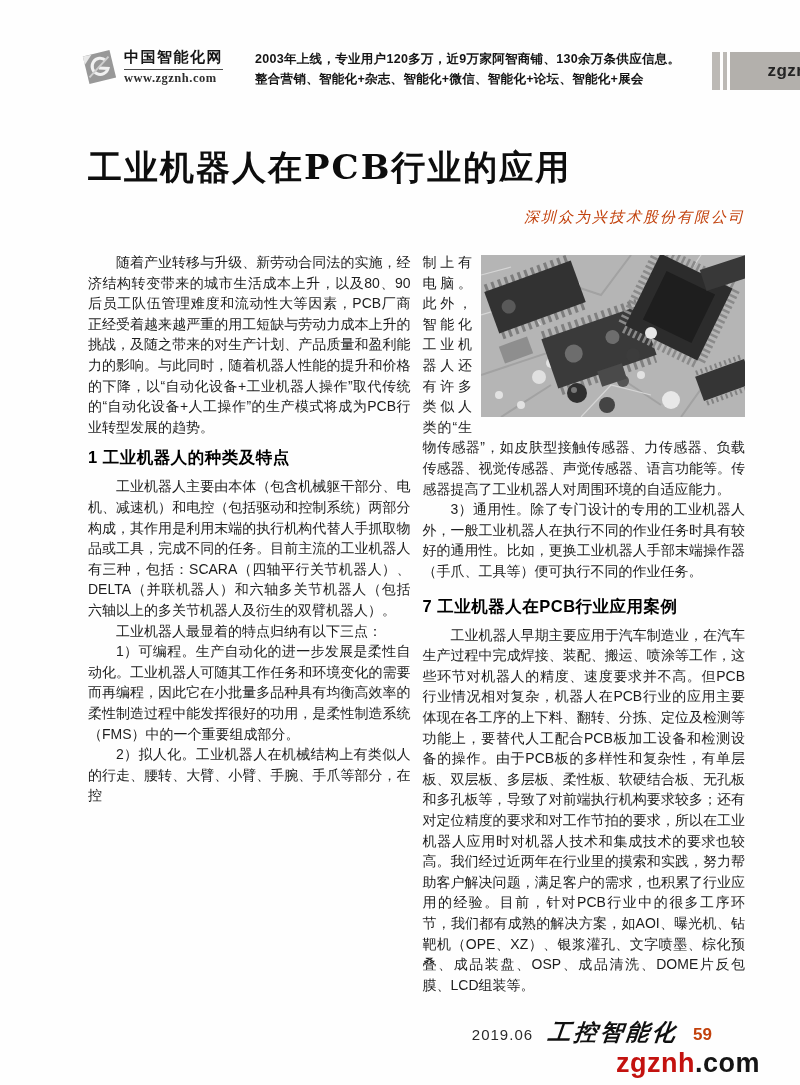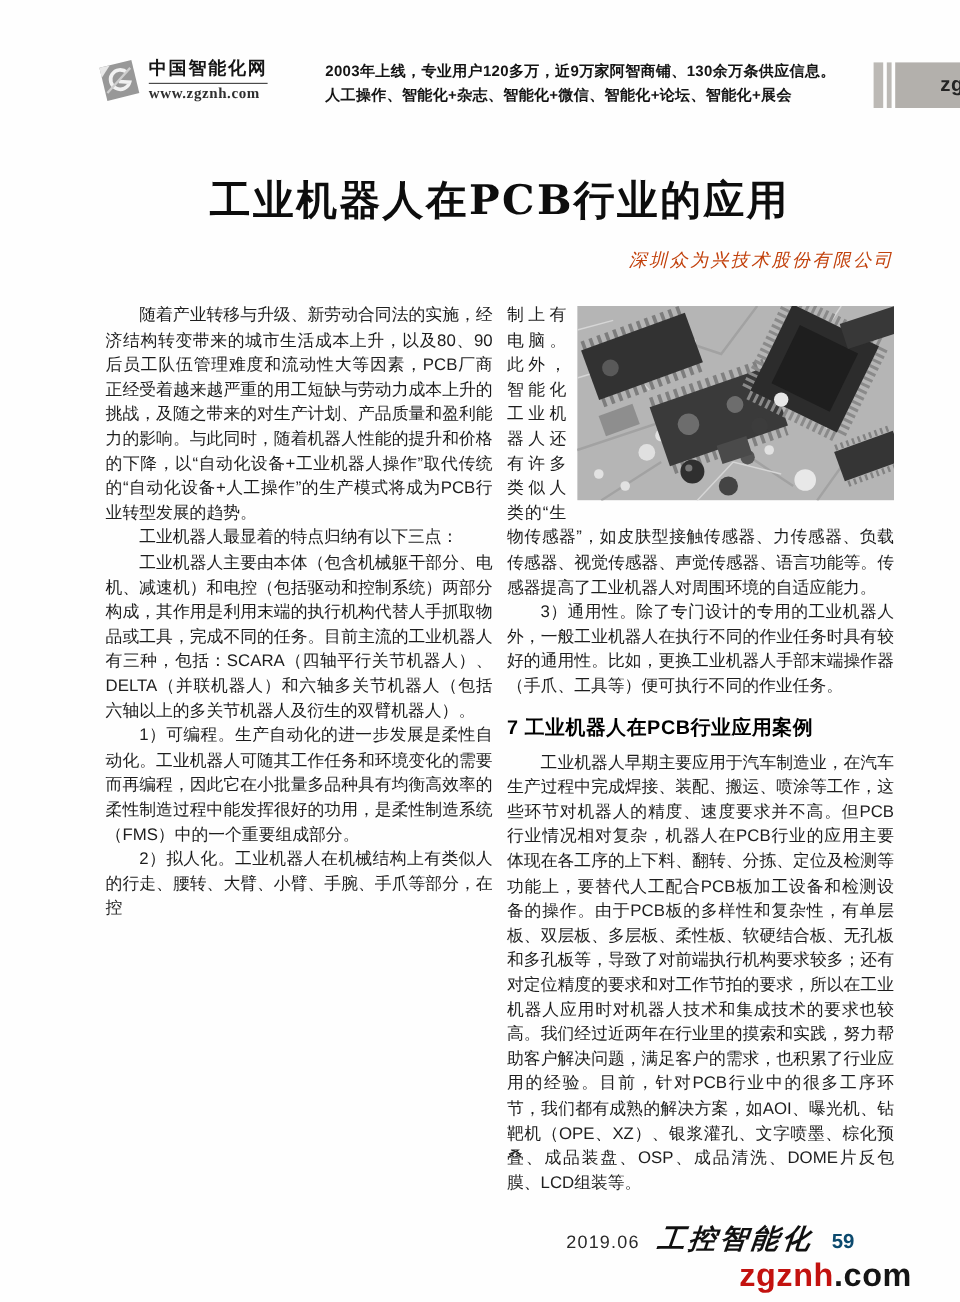--- a/index.html
+++ b/index.html
@@ -11,31 +11,31 @@
   .page{position:relative;width:800px;height:1085px;background:#fefefe;}
 
   
   .hdr{position:absolute;top:47px;left:80px;right:10px;display:flex;align-items:flex-start;gap:32px;}
   .logo{display:flex;align-items:center;gap:6px;flex:0 0 auto;}
   .logo-icon{width:38px;height:40px;display:block;}
   .logo-text{display:flex;flex-direction:column;}
   .site-name{font-size:15px;font-weight:bold;color:#161616;letter-spacing:1.5px;white-space:nowrap;}
   .logo-divider{border-top:1.5px solid #4a4a4a;margin:2px 0 1px;}
   .site-url{font-size:12.5px;font-weight:bold;color:#2e2e2e;font-family:"Liberation Serif",serif;letter-spacing:0.5px;}
-  .tagline{margin-left:16px;font-size:12.5px;font-weight:bold;color:#141414;line-height:20px;letter-spacing:0.3px;padding-top:2px;white-space:nowrap;}
+  .tagline{margin-left:0;font-size:12.5px;font-weight:bold;color:#141414;line-height:20px;letter-spacing:0.3px;padding-top:2px;white-space:nowrap;}
   .badge-group{margin-left:auto;display:flex;align-items:center;padding-top:5px;}
   .badge-bar{height:38px;background:#bcb9b5;margin-right:3px;flex:0 0 auto;}
   .badge-bar.b1{width:8px;}
   .badge-bar.b2{width:4px;}
   .badge{width:133px;height:38px;background:#b3b0ac;display:flex;align-items:center;justify-content:center;font-weight:bold;font-size:17px;color:#242424;letter-spacing:0.5px;}
   .badge sup{font-size:9px;margin-left:1px;transform:translateY(-4px);}
 
   
   .main{padding:148px 55px 0 88px;}
-  .title{margin:0;text-align:center;font-size:34px;line-height:1.15;font-weight:bold;color:#0d0d0d;
+  .title{margin:0;text-align:left;font-size:34px;line-height:1.15;font-weight:bold;color:#0d0d0d;
          font-family:"DejaVu Serif","Liberation Serif",serif;letter-spacing:2px;}
   .author{margin-top:21px;text-align:right;font-size:15px;font-style:italic;color:#c2410c;
           font-family:"Liberation Serif",serif;letter-spacing:2px;}
 
   
   .columns{display:flex;gap:12px;margin-top:25px;}
   .col{flex:1 1 0;min-width:0;}
   .col p{margin:0;font-size:14px;line-height:20.6px;text-align:justify;color:#1d1d1d;}
   .col p.indent{text-indent:2em;}
   .col h2{margin:10px 0 7px;font-size:16.5px;font-weight:bold;color:#000;letter-spacing:0.5px;}
@@ -44,21 +44,21 @@
   
   .photo{float:right;width:264px;height:162px;margin:3px 0 5px 9px;display:block;}
   .photo svg{width:100%;height:100%;display:block;}
 
   
   .ftr{position:absolute;right:40px;bottom:8px;text-align:right;}
   .ftr-line1{display:flex;align-items:baseline;justify-content:flex-end;gap:15px;margin-right:48px;}
   .ftr-issue{font-size:15px;color:#2a2a2a;letter-spacing:1px;}
   .mag-logo{font-family:"DejaVu Serif","Liberation Serif",serif;font-style:italic;font-weight:bold;
             font-size:23px;color:#101010;letter-spacing:3px;transform:skewX(-6deg);display:inline-block;}
-  .ftr-page{font-size:17px;font-weight:bold;color:#0c4a6e;}
+  .ftr-page{font-size:17px;font-weight:bold;color:#c2410c;}
   .ftr-line2{margin-top:2px;font-size:27px;font-weight:bold;letter-spacing:0.5px;line-height:1;
              font-family:"Liberation Sans",sans-serif;color:#151515;}
   .ftr-line2 .red{color:#c3120f;}
 </style>
 </head>
 <body>
 
 <div class="page">
 
   <div class="hdr">
@@ -70,42 +70,43 @@
         <path d="M10 31 L30 9" stroke="#cfcfcf" stroke-width="2"></path>
       </svg>
       <div class="logo-text">
         <div class="site-name">中国智能化网</div>
         <div class="logo-divider"></div>
         <div class="site-url">www.zgznh.com</div>
       </div>
     </div>
     <div class="tagline">
       <div>2003年上线，专业用户120多万，近9万家阿智商铺、130余万条供应信息。</div>
-      <div>人工操作、智能化+杂志、智能化+微信、智能化+论坛、智能化+展会</div>
+      <div>整合营销、智能化+杂志、智能化+微信、智能化+论坛、智能化+展会</div>
     </div>
     <div class="badge-group">
       <span class="badge-bar b1"></span>
       <span class="badge-bar b2"></span>
       <div class="badge">
         <span>zgznh</span>
           <sup>®</sup>
       </div>
     </div>
   </div>
 
   <div class="main">
     <h1 class="title">工业机器人在PCB行业的应用</h1>
     <div class="author">深圳众为兴技术股份有限公司</div>
 
     <div class="columns">
 
       <div class="col">
         <p class="indent">随着产业转移与升级、新劳动合同法的实施，经济结构转变带来的城市生活成本上升，以及80、90后员工队伍管理难度和流动性大等因素，PCB厂商正经受着越来越严重的用工短缺与劳动力成本上升的挑战，及随之带来的对生产计划、产品质量和盈利能力的影响。与此同时，随着机器人性能的提升和价格的下降，以“自动化设备+工业机器人操作”取代传统的“自动化设备+人工操作”的生产模式将成为PCB行业转型发展的趋势。</p>
+        <h2>1 工业机器人的种类及特点</h2>
+        <p class="indent">工业机器人主要由本体（包含机械躯干部分、电机、减速机）和电控（包括驱动和控制系统）两部分构成，其作用是利用末端的执行机构代替人手抓取物品或工具，完成不同的任务。目前主流的工业机器人有三种，包括：SCARA（四轴平行关节机器人）、DELTA（并联机器人）和六轴多关节机器人（包括六轴以上的多关节机器人及衍生的双臂机器人）。</p>
         <p class="indent">工业机器人最显着的特点归纳有以下三点：</p>
-        <p class="indent">工业机器人主要由本体（包含机械躯干部分、电机、减速机）和电控（包括驱动和控制系统）两部分构成，其作用是利用末端的执行机构代替人手抓取物品或工具，完成不同的任务。目前主流的工业机器人有三种，包括：SCARA（四轴平行关节机器人）、DELTA（并联机器人）和六轴多关节机器人（包括六轴以上的多关节机器人及衍生的双臂机器人）。</p>
         <p class="indent">1）可编程。生产自动化的进一步发展是柔性自动化。工业机器人可随其工作任务和环境变化的需要而再编程，因此它在小批量多品种具有均衡高效率的柔性制造过程中能发挥很好的功用，是柔性制造系统（FMS）中的一个重要组成部分。</p>
         <p class="indent">2）拟人化。工业机器人在机械结构上有类似人的行走、腰转、大臂、小臂、手腕、手爪等部分，在控</p>
       </div>
 
       <div class="col">
         <p>
           <span class="photo">
             <svg viewBox="0 0 264 162" preserveAspectRatio="none">
               <rect width="264" height="162" fill="#b5b5b5"></rect>
               <g stroke="#a2a2a2" stroke-width="2">

